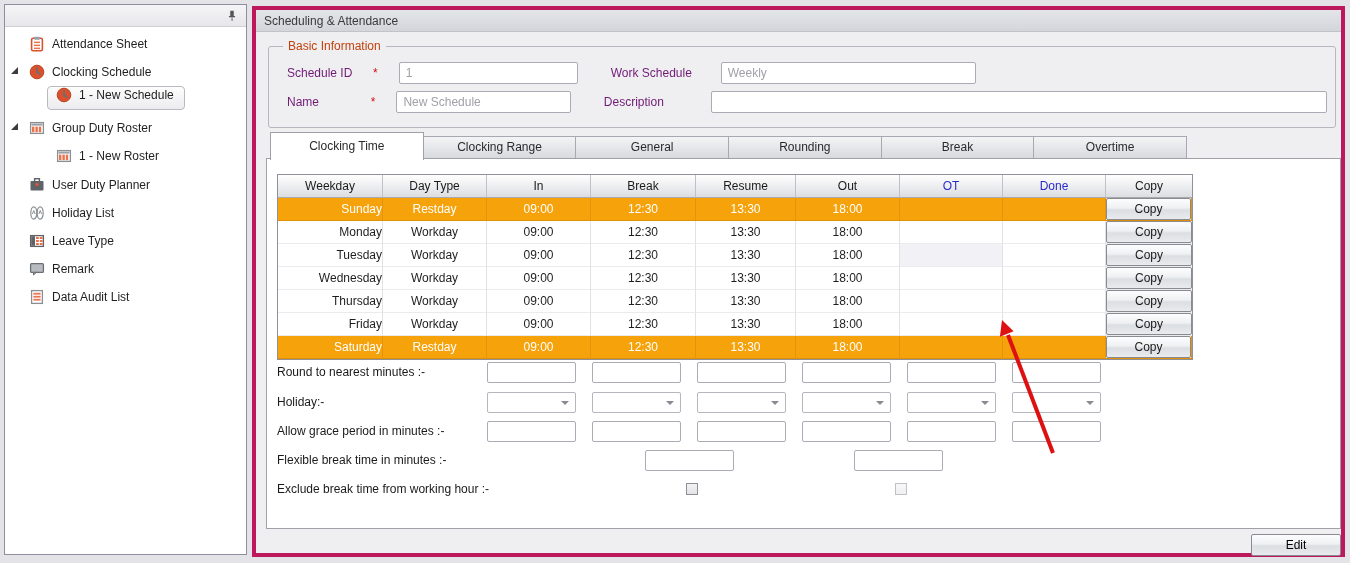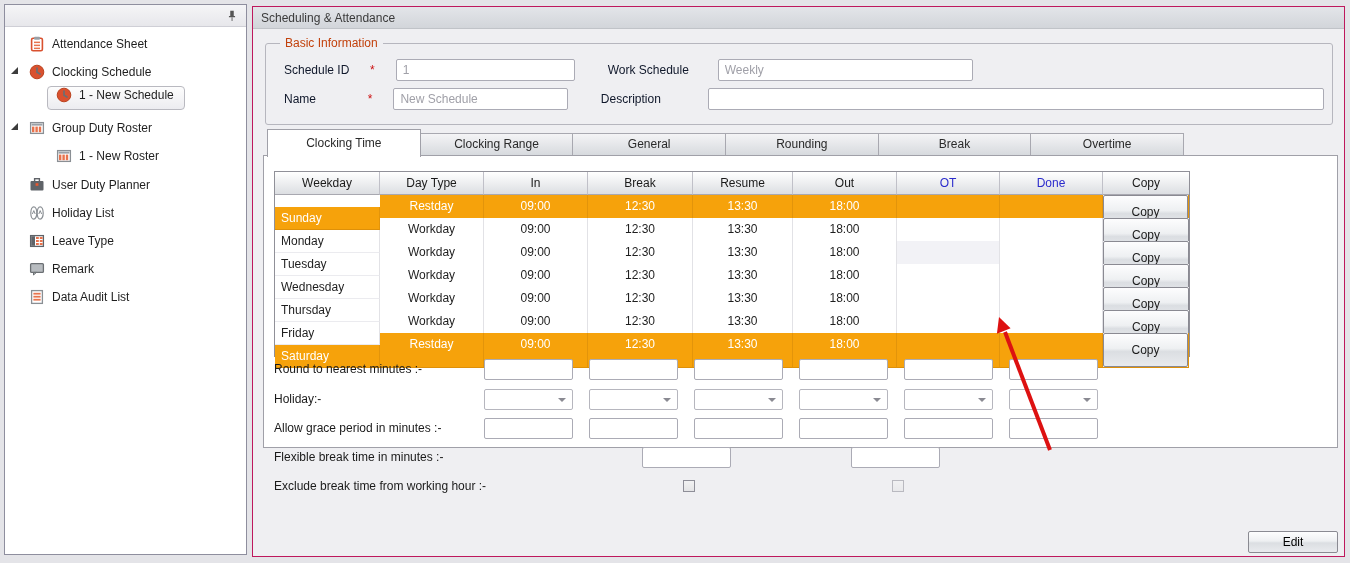--- a/index.html
+++ b/index.html
@@ -16,59 +16,59 @@
   .tree-item { position:absolute; display:flex; align-items:center; height:20px; cursor:pointer;justify-content:space-between; }
   .tree-item .lbl { margin-left:7px; white-space:nowrap; }
   .tree-item.selected { border:1px solid #b9b9c0; border-radius:4px;
                         background:linear-gradient(#fdfdfd,#ececf0); padding:0 10px 7px 8px; height:24px; }
   .expander { position:absolute; width:0; height:0; border-left:7px solid transparent;
               border-bottom:7px solid #3c3c3c; cursor:pointer; }
   .icon16 { width:16px; height:16px; flex:0 0 16px; }
 
   
   .main { position:absolute; left:252px; top:6px; width:1093px; height:551px;
-          background:#efeff2; border:1px solid #be185d; }
+          background:#efeff2; border:4px solid #be185d; }
   .main-header { position:absolute; left:0; top:0; right:0; height:22px;
                  background:linear-gradient(#e3e5e9,#d2d5da); border-bottom:1px solid #c0c3c8;
                  line-height:22px; padding-left:8px; color:#3a3a3a; }
 
   
   .groupbox { position:absolute; left:12px; top:36px; width:1068px; height:82px;
               border:1px solid #b6b6be; border-radius:3px; }
   .groupbox .legend { position:absolute; top:-8px; left:14px; background:#efeff2; padding:0 5px; color:#c2410c; }
   .fieldrow { position:absolute; height:22px; display:flex; align-items:center; }
-  .flabel { color:#0f172a; }
+  .flabel { color:#701a75; }
   .req { color:#cc1111; margin:0 4px; }
   .tbox { height:22px; background:#fff; border:1px solid #ababb5; border-radius:2px;
           font-family:"Liberation Sans",sans-serif; font-size:12px; padding:0 6px; outline:none; }
   .tbox.dim { color:#a0a0a8; }
 
   
   .tabs { position:absolute; left:14px; top:122px; width:917px; height:27px; display:flex; }
   .tab { flex:1; margin-top:4px; height:23px; line-height:21px; text-align:center;
          background:linear-gradient(#f4f4f6,#d7dade); border:1px solid #a8a8b0; border-left:none;
          cursor:pointer; color:#2a2a2a; }
   .tab:first-child { border-left:1px solid #a8a8b0; }
   .tab.active { margin-top:0; height:28px; line-height:26px; background:#ffffff;
                 border:1px solid #a0a0a8; border-bottom:none; z-index:3; position:relative; }
 
   
-  .content { position:absolute; left:10px; top:148px; width:1075px; height:293px;
+  .content { position:absolute; left:10px; top:148px; width:1075px; height:371px;
              background:#ffffff; border:1px solid #a0a0a8; z-index:1; }
 
   
   .grid { position:absolute; left:10px; top:15px; width:916px; border:1px solid #909098; }
   .grid-row { display:grid; grid-template-columns:105px 104px 104px 105px 100px 104px 103px 103px 86px; height:23px; }
   .hcell { background:linear-gradient(#ffffff,#dcdee2); border-right:1px solid #c0c0c8;
            border-bottom:1px solid #a8a8b0; text-align:center; line-height:22px; color:#1a1a1a; }
   .hcell:last-child { border-right:none; }
   .hcell.blue { color:#2b2bcc; }
   .cell { border-right:1px solid #e2e2e6; border-bottom:1px solid #ebebef; text-align:center;
           line-height:22px; background:#fff; cursor:default; }
-  .cell.day { text-align:left; padding-left:6px;margin-top:12px; }
+  .cell.day { text-align:right; padding-left:6px; }
   .cell:last-child { border-right:none; }
   .row-orange .cell { background:#f6a20b; color:#ffffff; border-right:1px solid #e3940a; border-bottom:1px solid #de9009; }
   .row-orange .cell.copycell { background:#f1f1f3; }
   .cell.copycell { padding:0; background:#f7f7f9; }
   .cell.otsel { background:#f2f2f6; }
   .btn { display:block; width:100%; height:100%; border:1px solid #8a8a92; border-radius:2px;
          background:linear-gradient(#fdfdfe 0%,#eef0f2 45%,#dbdee2 55%,#e9ebee 100%);
          font-family:"Liberation Sans",sans-serif; font-size:12px; color:#1a1a1a; cursor:pointer; }
 
   

